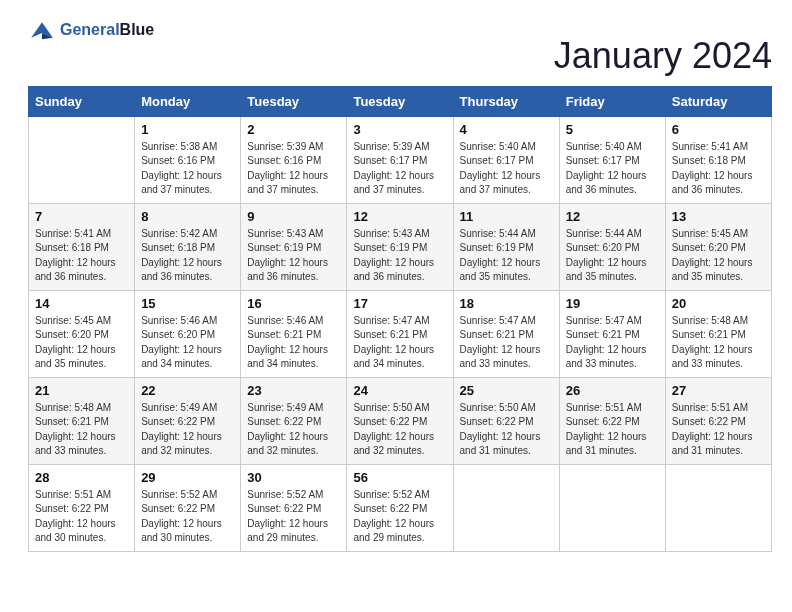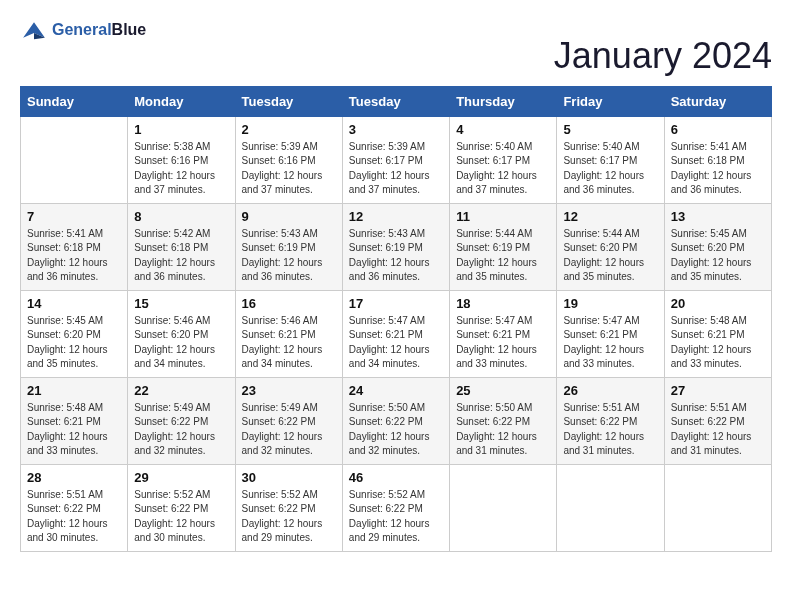--- a/index.html
+++ b/index.html
@@ -7,21 +7,21 @@
       font-family: Arial, sans-serif;
       background: #fff;
       width: 792px;
       min-height: 612px;
       padding: 0;
     }
     .page {
       width: 792px;
       min-height: 612px;
       background: #fff;
-      padding: 16px 20px 16px 20px;
+      padding: 16px 20px 16px 28px;
     }
     .header {
       display: flex;
       justify-content: space-between;
       align-items: flex-start;
       margin-bottom: 10px;
     }
     .logo {
       display: flex;
       align-items: center;
@@ -255,21 +255,21 @@
           </td>
           <td>
             <span class="day-number">29</span>
             <div class="cell-info">Sunrise: 5:52 AM<br>Sunset: 6:22 PM<br>Daylight: 12 hours and 30 minutes.</div>
           </td>
           <td>
             <span class="day-number">30</span>
             <div class="cell-info">Sunrise: 5:52 AM<br>Sunset: 6:22 PM<br>Daylight: 12 hours and 29 minutes.</div>
           </td>
           <td>
-            <span class="day-number">46</span>
+            <span class="day-number">56</span>
             <div class="cell-info">Sunrise: 5:52 AM<br>Sunset: 6:22 PM<br>Daylight: 12 hours and 29 minutes.</div>
           </td>
           <td class="empty-cell"></td>
           <td class="empty-cell"></td>
           <td class="empty-cell"></td>
         </tr>
       </tbody>
   </table>
 </div>
 

